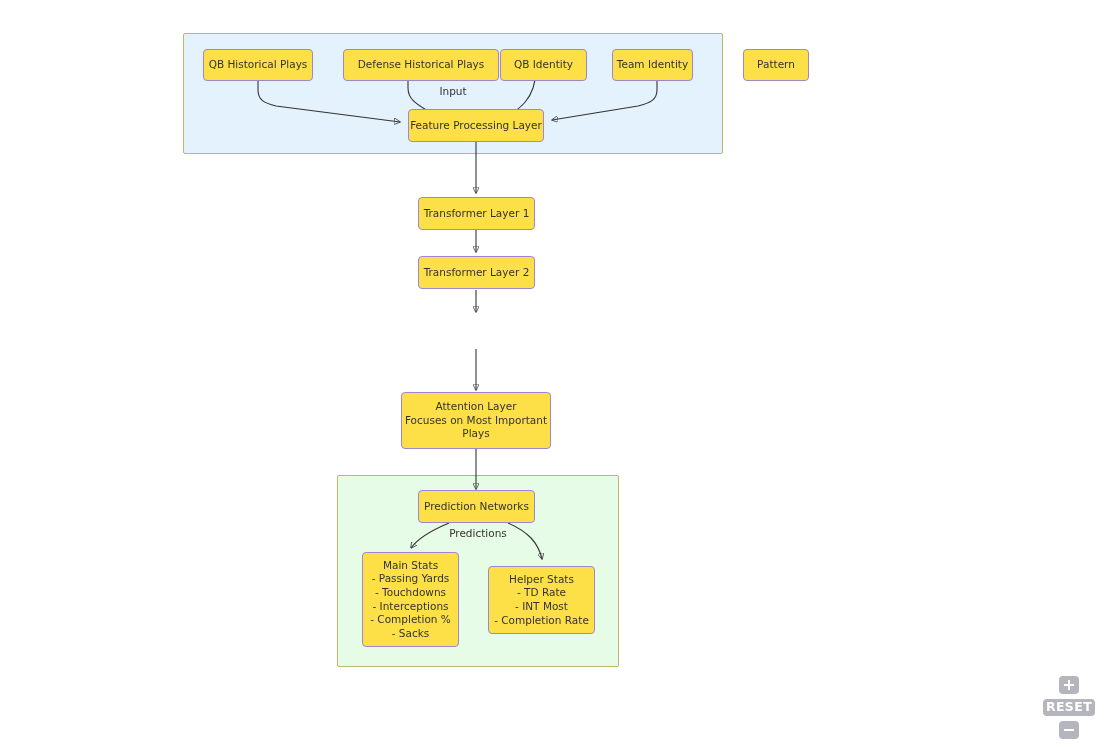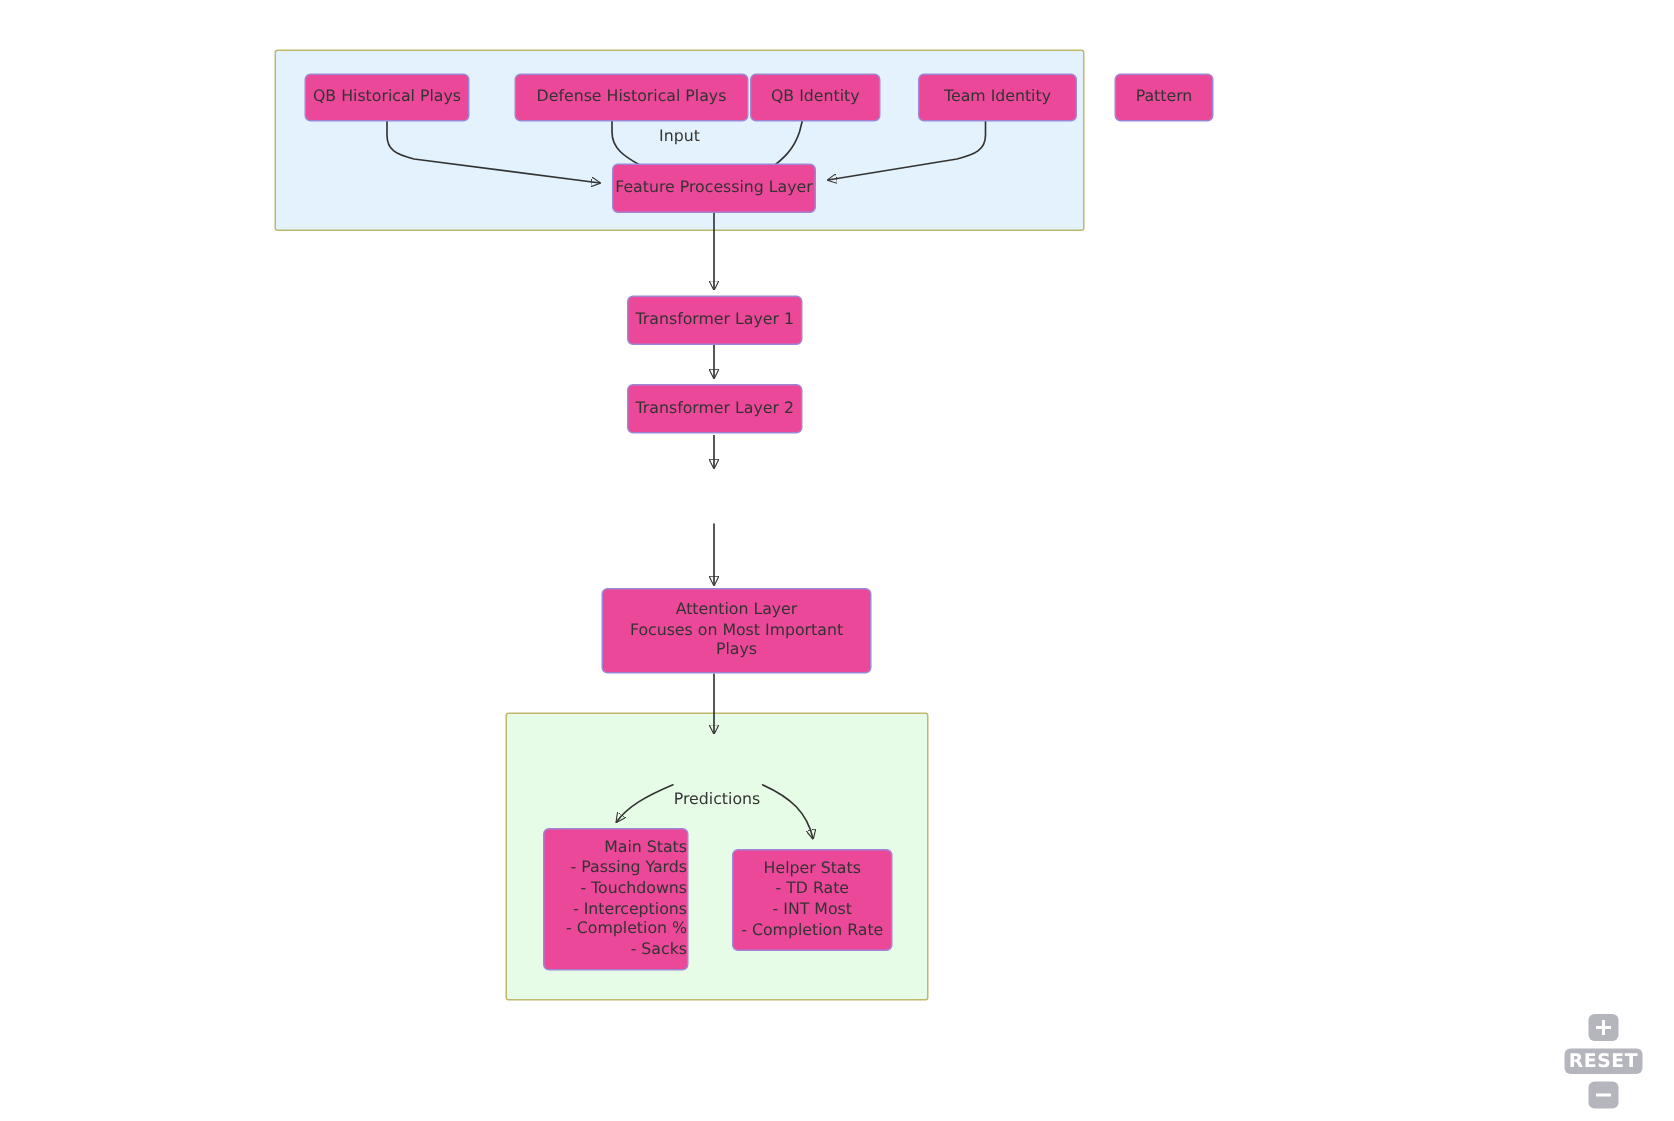--- a/index.html
+++ b/index.html
@@ -51,21 +51,21 @@
     color: #333333;
     line-height: 12px;
     white-space: nowrap;
     margin-top: 44px;
   }
 
   
   .node {
     position: absolute;
     box-sizing: border-box;
-    background: #ec4899;
+    background: #fde047;
     border: 1px solid #9e86d4;
     border-radius: 4px;
     color: #333333;
     font-size: 10.5px;
     line-height: 13.6px;
     display: flex;
     flex-direction: column;
     align-items: center;
     justify-content: center;
     text-align: center;
@@ -176,49 +176,52 @@
   </div>
 
   <div class="node" style="left:343px; top:49px; width:156px; height:32px;">
     <span class="line">Defense Historical Plays</span>
   </div>
 
   <div class="node" style="left:500px; top:49px; width:87px; height:32px;">
     <span class="line">QB Identity</span>
   </div>
 
-  <div class="node" style="left:612px; top:49px; width:106px; height:32px;text-align:center;">
+  <div class="node" style="left:612px; top:49px; width:81px; height:32px;text-align:center;">
     <span class="line">Team Identity</span>
   </div>
 
   <div class="node" style="left:743px; top:49px; width:66px; height:32px;">
     <span class="line">Pattern</span>
   </div>
 
   <div class="node" style="left:408px; top:109px; width:136px; height:33px;">
     <span class="line">Feature Processing Layer</span>
   </div>
 
   <div class="node" style="left:418px; top:197px; width:117px; height:33px;">
     <span class="line">Transformer Layer 1</span>
   </div>
 
   <div class="node" style="left:418px; top:256px; width:117px; height:33px;">
     <span class="line">Transformer Layer 2</span>
   </div>
 
 
-  <div class="node" style="left:401px; top:392px; width:180px; height:57px;">
+  <div class="node" style="left:401px; top:392px; width:150px; height:57px;">
     <span class="line">Attention Layer</span>
     <span class="line">Focuses on Most Important</span>
     <span class="line">Plays</span>
   </div>
 
-
-  <div class="node" style="left:362px; top:552px; width:97px; height:95px;align-items:flex-end;">
+  <div class="node" style="left:418px; top:490px; width:117px; height:33px;">
+    <span class="line">Prediction Networks</span>
+  </div>
+
+  <div class="node" style="left:362px; top:552px; width:97px; height:95px;">
     <span class="line">Main Stats</span>
     <span class="line">- Passing Yards</span>
     <span class="line">- Touchdowns</span>
     <span class="line">- Interceptions</span>
     <span class="line">- Completion %</span>
     <span class="line">- Sacks</span>
   </div>
 
   <div class="node" style="left:488px; top:566px; width:107px; height:68px;">
     <span class="line">Helper Stats</span>

